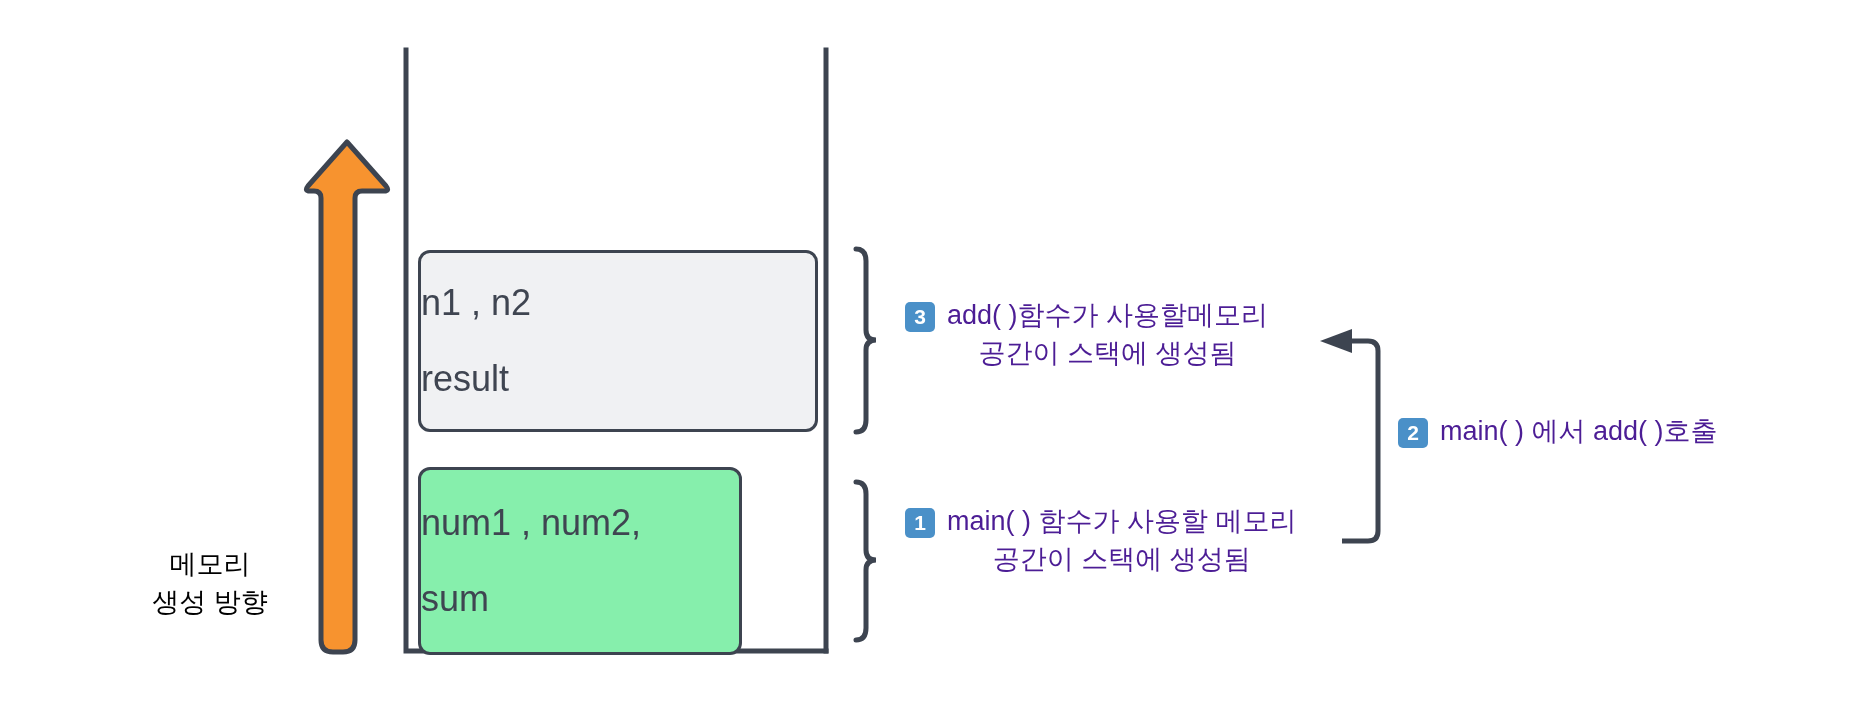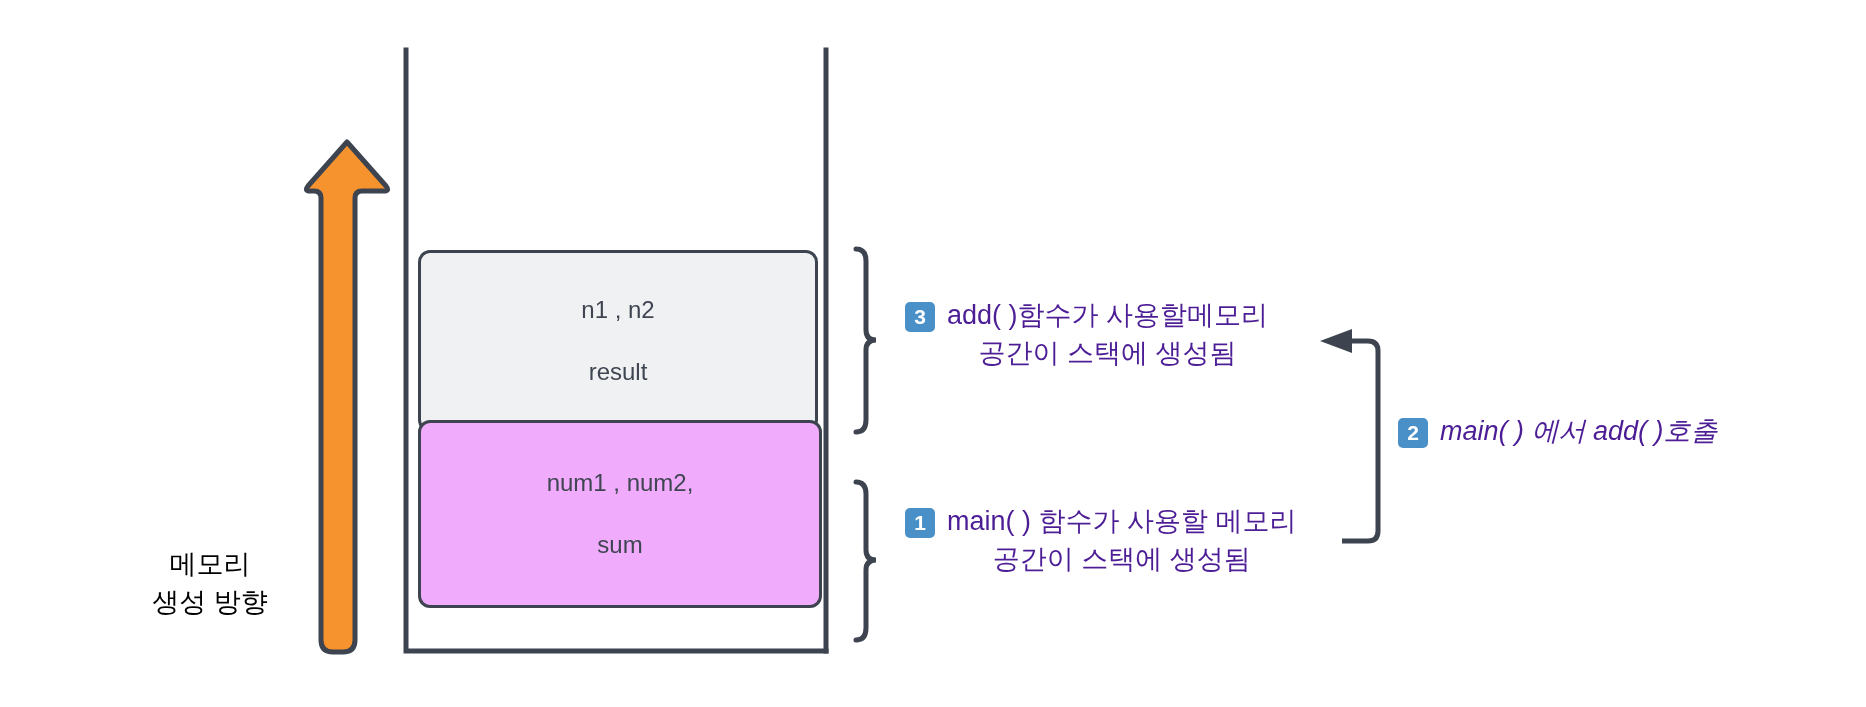--- a/index.html
+++ b/index.html
@@ -42,38 +42,38 @@
     white-space: pre-line;
   }
 
   
   .stack-box {
     box-sizing: border-box;
     border: 3px solid #3d4450;
     border-radius: 12px;
     display: flex;
     flex-direction: column;
-    align-items: center;
+    align-items: flex-start;
     justify-content: center;
-    font-size: 24px;
+    font-size: 36px;
     color: #3f4551;
   }
   #stack-box-add {
     left: 418px;
     top: 250px;
     width: 400px;
     height: 182px;
     background: #f0f1f3;
   }
   #stack-box-main {
     left: 418px;
-    top: 420px;
-    width: 404px;
+    top: 467px;
+    width: 324px;
     height: 188px;
-    background: #f0abfc;
+    background: #86efac;
   }
   .box-line-1 { margin-bottom: 34px; }
   .box-line-2 { }
 
   
   .annotation {
     display: flex;
     align-items: flex-start;
   }
   .badge {
@@ -93,21 +93,21 @@
   .annotation-text {
     font-size: 27px;
     line-height: 38px;
     color: #4c1d95;
     white-space: pre-line;
     text-align: center;
   }
   #annotation-3 { left: 905px; top: 296px; width: 420px; }
   #annotation-1 { left: 905px; top: 502px; width: 420px; }
   #annotation-2 { left: 1398px; top: 412px; width: 430px; }
-  #annotation-2 .annotation-text { text-align: right; white-space: nowrap; font-style: italic; }
+  #annotation-2 .annotation-text { text-align: right; white-space: nowrap; }
 </style>
 </head>
 <body>
 
 <div id="canvas">
 
   <svg class="svg-layer" viewBox="0 0 1866 707">
 
     <g>
       <path d="M406 50 L406 651 L826 651" fill="none" stroke="#3d4450" stroke-width="5" stroke-linecap="square" stroke-linejoin="miter"></path>

